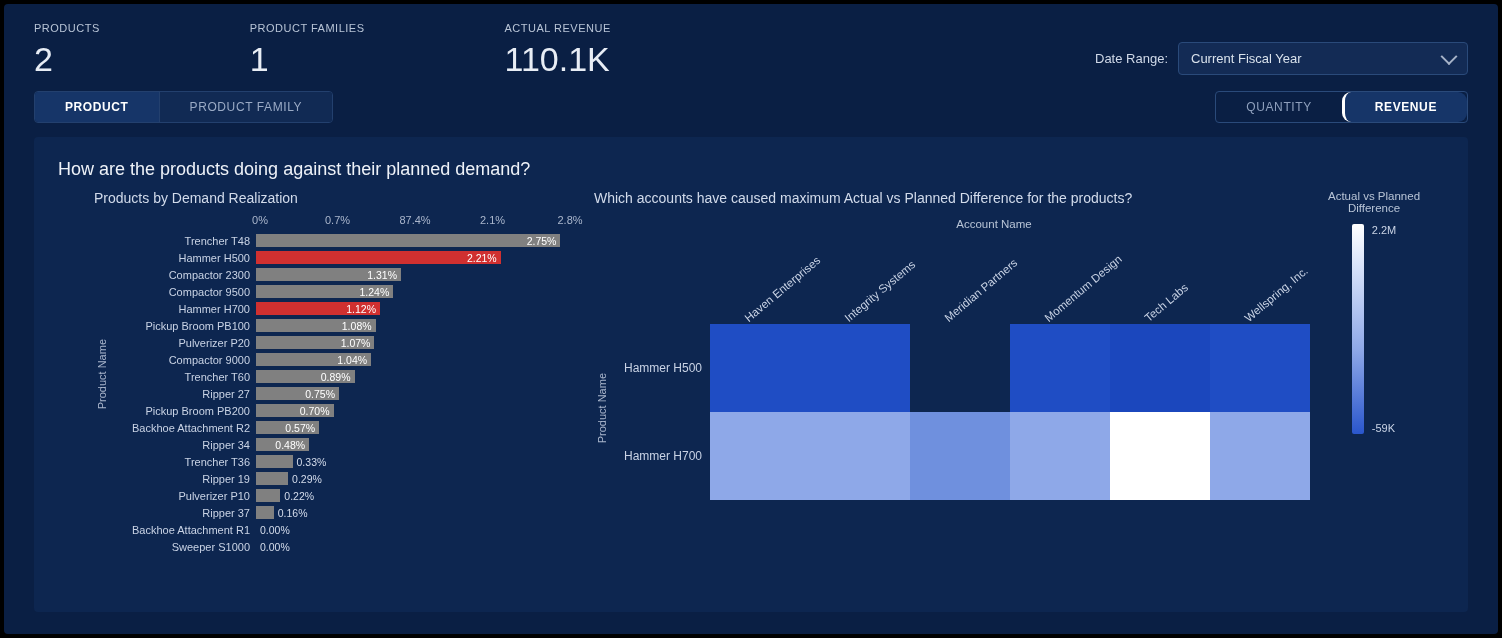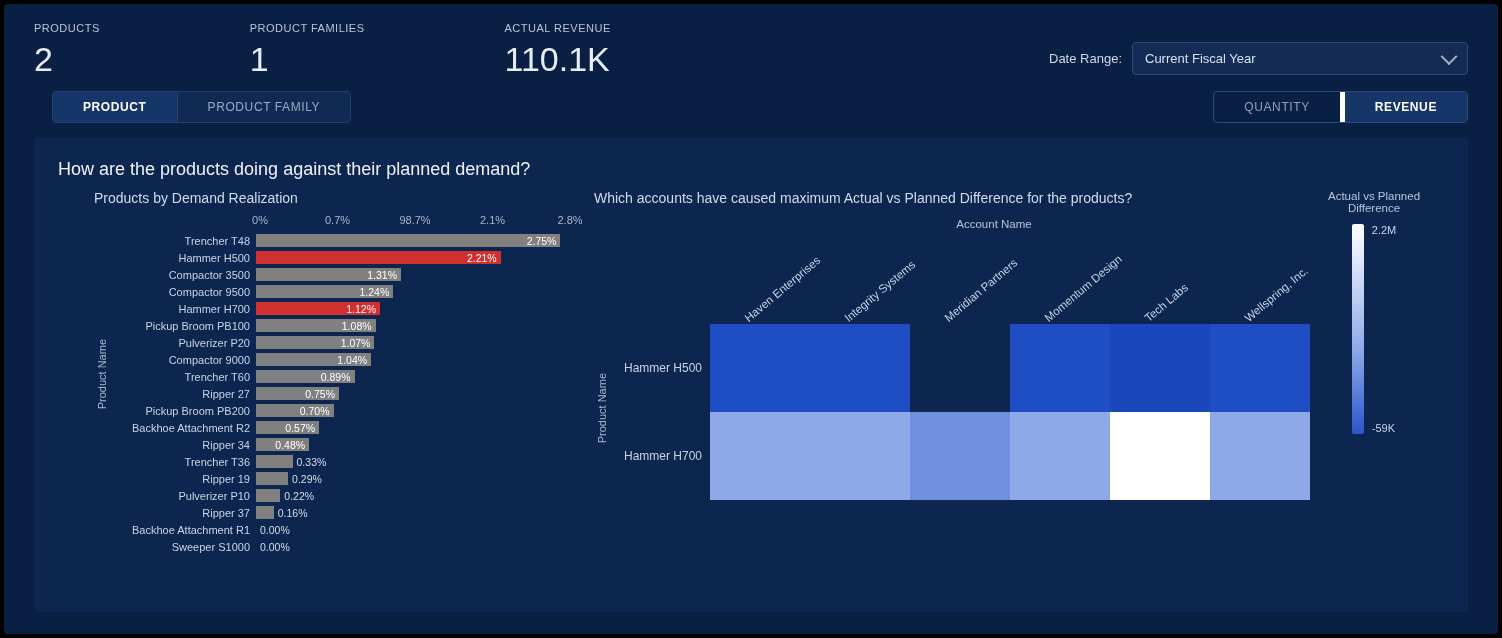--- a/index.html
+++ b/index.html
@@ -49,42 +49,42 @@
     gap: 10px;
     margin-top: 20px;
   }
   .date-range-label { font-size: 13px; color: #d0d9e8; }
   .select {
     background: #132b55;
     border: 1px solid #2a4a7a;
     color: #d9e2ec;
     font-size: 13px;
     padding: 8px 32px 8px 12px;
-    width: 336px;
+    width: 290px;
     border-radius: 4px;
     position: relative;
     cursor: pointer;
   }
   .select::after {
     content: '';
     position: absolute;
     right: 12px;
     top: 50%;
     width: 10px;
     height: 10px;
     border-right: 2px solid #a7b3c8;
     border-bottom: 2px solid #a7b3c8;
     transform: translateY(-70%) rotate(45deg);
   }
 
   
   .tabs-row {
     display: flex;
     align-items: flex-start;
-    padding: 4px 30px 0 48px;
+    padding: 4px 30px 0 30px;
   }
   .tab-group {
     display: flex;
     border: 1px solid #23406e;
     border-radius: 4px;
     overflow: hidden;
   }
   .tab {
     padding: 8px 30px;
     font-size: 12px;
@@ -103,21 +103,21 @@
   .tabs-spacer { flex: 1; }
   .right-tab-group { display: flex; border: 1px solid #2a4a7a; border-radius: 4px; overflow: hidden; }
   .right-tab {
     padding: 8px 30px;
     font-size: 12px;
     letter-spacing: 0.6px;
     cursor: pointer;
   }
   .right-tab.inactive { color: #8fa0bd; background: transparent; }
   .right-tab.active { color: #fff; background: #163568; font-weight: 600; }
-  .right-tab + .right-tab { border-left: 5px solid #ffffff; }
+  .right-tab + .right-tab { border-left: 3px solid #ffffff; border-radius: 9px; }
 
   
   .content-panel {
     margin: 14px 30px 22px 30px;
     background: #0d2650;
     border-radius: 4px;
     padding: 22px 24px 18px 24px;
     flex: 1;
     display: flex;
     flex-direction: column;
@@ -323,21 +323,21 @@
     <div class="charts-row">
 
       <div class="chart-left">
         <div class="chart-subtitle">Products by Demand Realization</div>
         <div class="bar-chart-wrap">
           <div class="y-axis-label">Product Name</div>
           <div class="bar-area">
             <div class="x-ticks" id="x-ticks">
                 <span class="x-tick" style="left: 150px;">0%</span>
                 <span class="x-tick" style="left: 227.5px;">0.7%</span>
-                <span class="x-tick" style="left: 305px;">98.7%</span>
+                <span class="x-tick" style="left: 305px;">87.4%</span>
                 <span class="x-tick" style="left: 382.5px;">2.1%</span>
                 <span class="x-tick" style="left: 460px;">2.8%</span>
               </div>
             <div class="bars-list" id="bars-list">
                 <div class="bar-row">
                   <div class="bar-label">Trencher T48</div>
                   <div class="bar-track" style="max-width: 310px; padding-left: 8px;">
                     <div class="bar-fill" style="width: 98.2143%;">
                       <span class="bar-value-inside">2.75%</span>
                     </div>
@@ -345,21 +345,21 @@
                 </div>
                 <div class="bar-row">
                   <div class="bar-label">Hammer H500</div>
                   <div class="bar-track" style="max-width: 310px;">
                     <div class="bar-fill red" style="width: 78.9286%;">
                       <span class="bar-value-inside">2.21%</span>
                     </div>
                   </div>
                 </div>
                 <div class="bar-row">
-                  <div class="bar-label">Compactor 3500</div>
+                  <div class="bar-label">Compactor 2300</div>
                   <div class="bar-track" style="max-width: 310px;">
                     <div class="bar-fill" style="width: 46.7857%;">
                       <span class="bar-value-inside">1.31%</span>
                     </div>
                   </div>
                 </div>
                 <div class="bar-row">
                   <div class="bar-label">Compactor 9500</div>
                   <div class="bar-track" style="max-width: 310px; padding-left: 48px;">
                     <div class="bar-fill" style="width: 44.2857%;">

